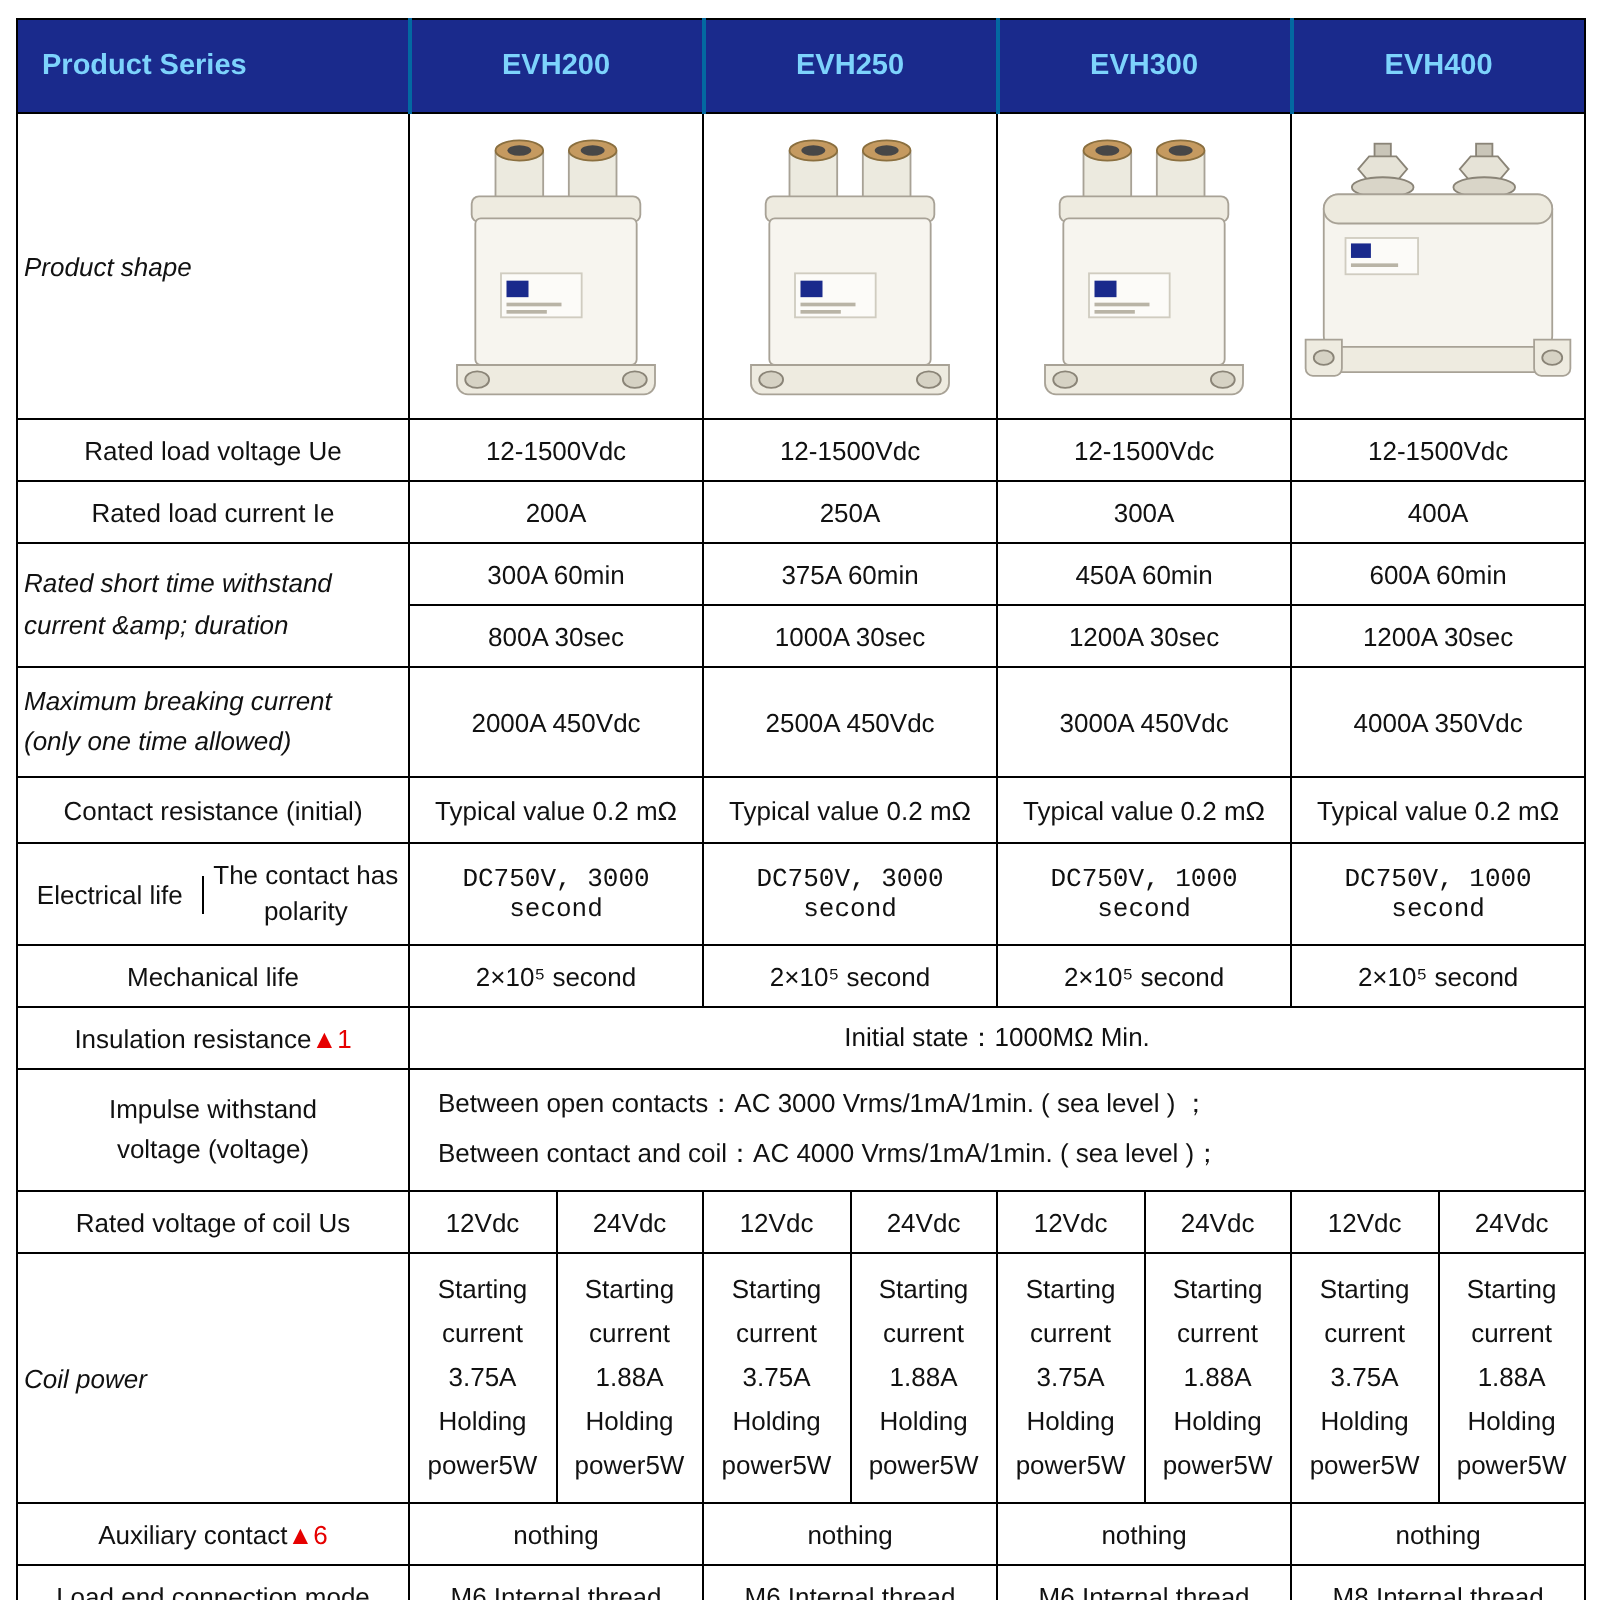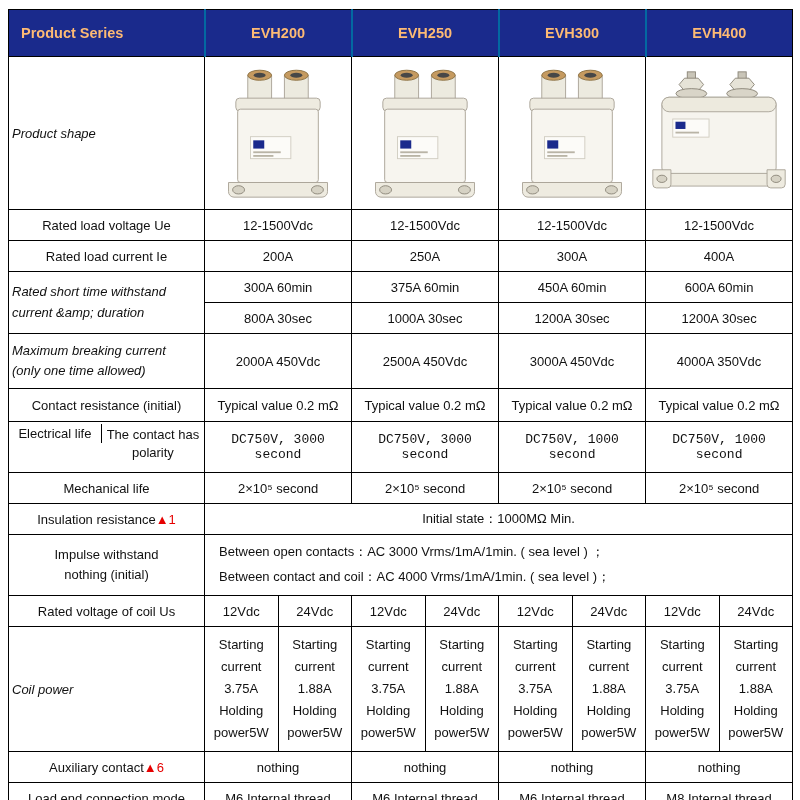--- a/index.html
+++ b/index.html
@@ -11,42 +11,42 @@
   .page{padding:9px 8px 0 8px;}
   table{border-collapse:collapse;table-layout:fixed;width:784px;}
   col.c-label{width:196px;}
   col.c-val{width:73.5px;}
   td,th{
     border:1px solid #000;
     font-size:13px;text-align:center;vertical-align:middle;
     padding:2px 3px;overflow:hidden;color:#111;
   }
   thead th{
-    background:var(--header-bg,#1a2a8c);color:#fdba74;
+    background:var(--header-bg,#1a2a8c);color:#7dd3fc;
     font-size:14.5px;font-weight:bold;height:42px;
   }
   thead th + th{border-left:2px solid #0369a1;}
   thead th.series{text-align:left;padding-left:12px;}
   tr.r-shape td{height:148px;}
   tr.r-std td{height:26px;}
   tr.r-break td{height:50px;}
   tr.r-cres td{height:28px;}
   tr.r-elife td{height:46px;padding:0;}
   tr.r-elife td.val{padding:2px 3px;font-family:Liberation Mono, monospace;}
   tr.r-impulse td{height:56px;margin-top:40px;}
   tr.r-coilv td{height:26px;margin-top:44px;}
   tr.r-coilp td{height:116px;}
   .lbl{background:#fff;}
   .left{text-align:left;font-style:italic;}
   .lbl2 div{line-height:1.55;}
   .red{color:var(--marker-red,#e60000);}
   .impulse-val{text-align:left;padding-left:14px;}
   .impulse-val div{line-height:1.9;}
   .coil{font-size:13px;line-height:1.7;padding:4px 2px;word-wrap:break-word;}
-  .split-wrap{display:flex;align-items:flex-start;height:46px;}
+  .split-wrap{display:flex;align-items:center;height:46px;}
   .split-left{
     width:44%;border-right:1px solid #000;display:flex;
     align-items:center;justify-content:center;padding:2px 3px;
   }
   .split-right{
     flex:1;display:flex;align-items:center;justify-content:center;
     padding:2px 4px;line-height:1.4;
   }
   .imgwrap{display:flex;align-items:center;justify-content:center;height:100%;}
 </style>
@@ -242,21 +242,21 @@
     <tr class="r-std">
       <td class="lbl">
         <span>Insulation resistance</span><span class="red">▲1</span>
       </td>
       <td colspan="8">Initial state：1000MΩ Min.</td>
     </tr>
 
     <tr class="r-impulse">
       <td class="lbl lbl2">
         <div>Impulse withstand</div>
-        <div>nothing (initial)</div>
+        <div>voltage (voltage)</div>
       </td>
       <td colspan="8" class="impulse-val">
         <div>Between open contacts：AC  3000  Vrms/1mA/1min. ( sea level ) ；</div>
         <div>Between contact and coil：AC  4000  Vrms/1mA/1min. ( sea level )；</div>
       </td>
     </tr>
 
     <tr class="r-coilv">
       <td class="lbl">Rated voltage of coil Us</td>
       <td>12Vdc</td>

